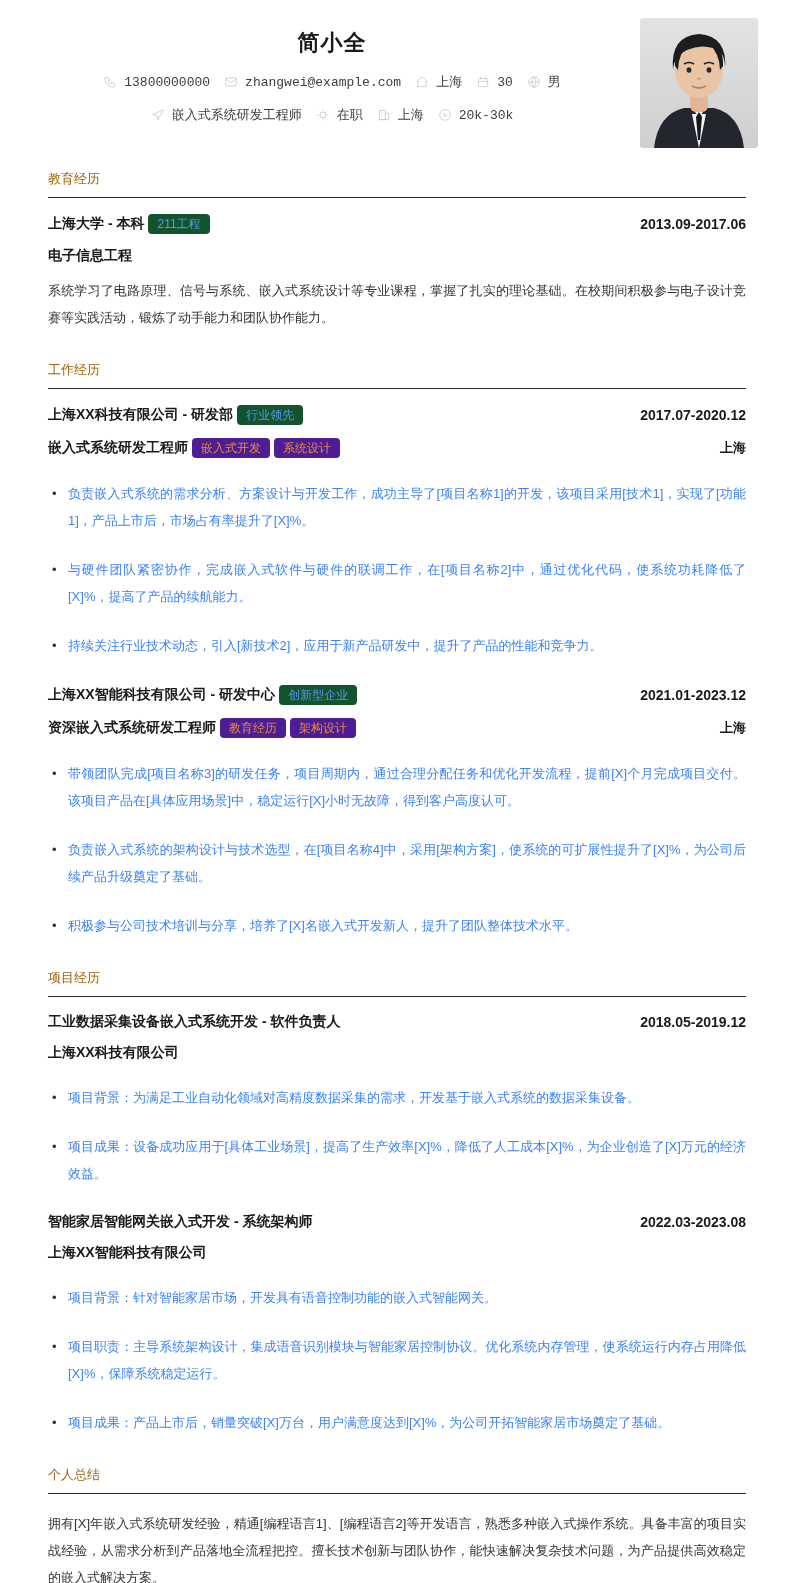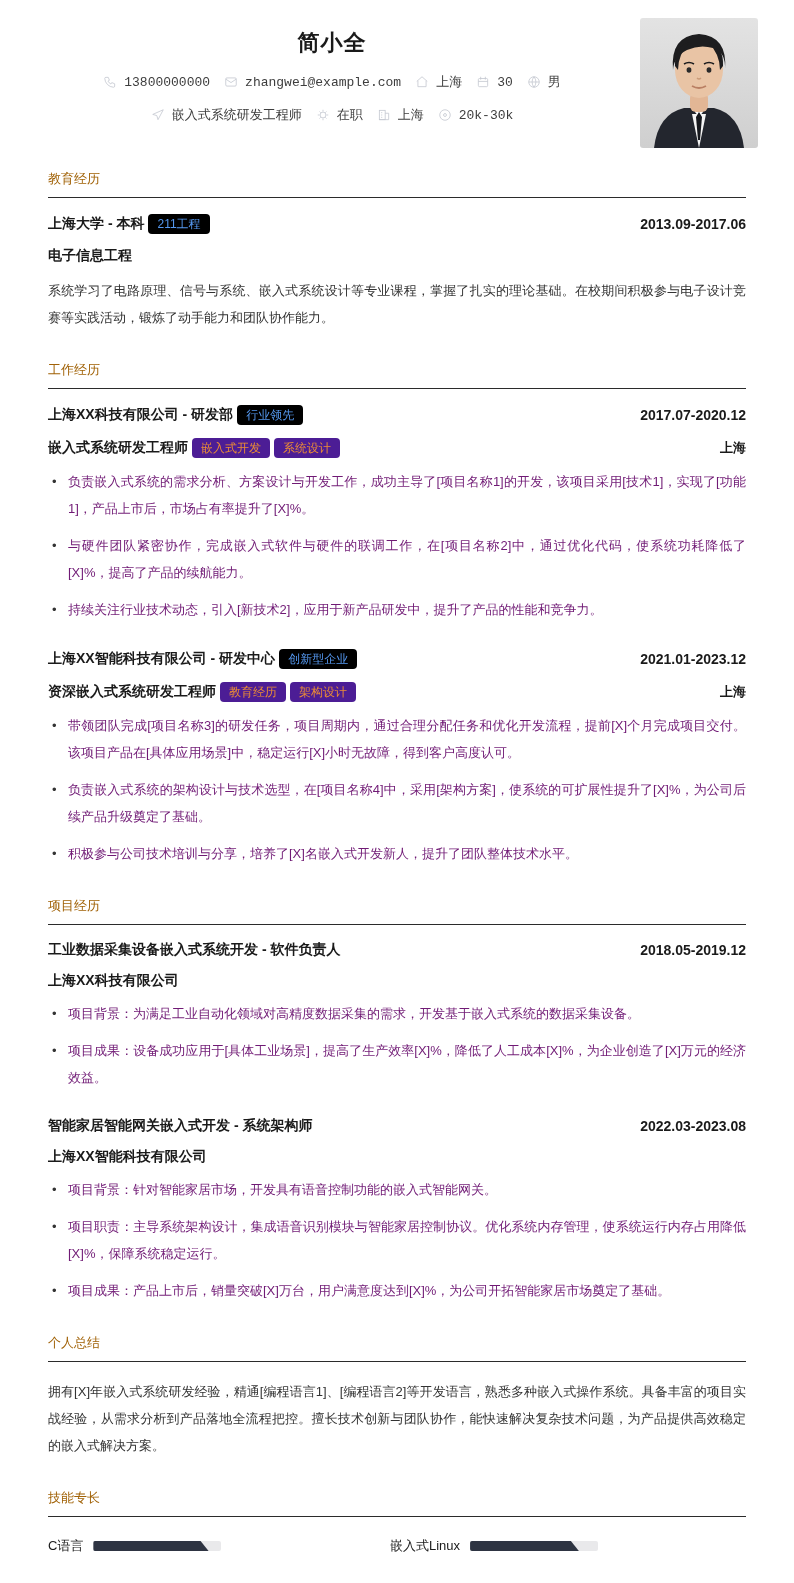--- a/index.html
+++ b/index.html
@@ -28,26 +28,26 @@
 
   .row-between { display:flex; justify-content:space-between; align-items:center; }
   .entry { margin-bottom:22px; }
   .entry:last-child { margin-bottom:0; }
   .entry-title { font-size:14px; font-weight:700; color:#1a1a1a; display:flex; align-items:center; gap:4px; }
   .entry-date { font-size:14px; font-weight:700; color:#1a1a1a; white-space:nowrap; }
   .entry-sub { margin-top:13px; }
   .entry-loc { font-size:13px; font-weight:700; color:#1a1a1a; }
 
   .tag { font-size:12px; line-height:1; padding:4px 9px; border-radius:4px; white-space:nowrap; font-weight:400; }
-  .tag-blue { background:#000000; color:#5598f0; }
+  .tag-blue { background:#14532d; color:#5598f0; }
   .tag-orange { background:#4c1d95; color:#ec8d35; }
 
   .para { line-height:27px; color:#333; text-align:justify; }
   ul.bullets { list-style:none; margin-top:10px; }
-  ul.bullets li { position:relative; padding-left:20px; line-height:27px; margin-top:10px; color:#701a75; text-align:justify; }
+  ul.bullets li { position:relative; padding-left:20px; line-height:27px; margin-top:22px; color:#3b82f6; text-align:justify; }
   ul.bullets li::before { content:"•"; position:absolute; left:4px; top:0; color:#333; }
 
   
   .skills-grid { display:grid; grid-template-columns:342px 1fr; row-gap:24px; margin-top:20px; }
   .skill-item { display:flex; align-items:center; }
   .skill-label { font-size:13px; color:#1a1a1a; font-weight:500; margin-right:10px; white-space:nowrap; }
   .skill-bar { width:128px; height:10px; background:#e9e9eb; border-radius:2px; overflow:hidden; }
   .skill-fill { height:100%; background:#2e3442; clip-path:polygon(0 0, calc(100% - 8px) 0, 100% 100%, 0 100%); }
 </style>
 </head>

